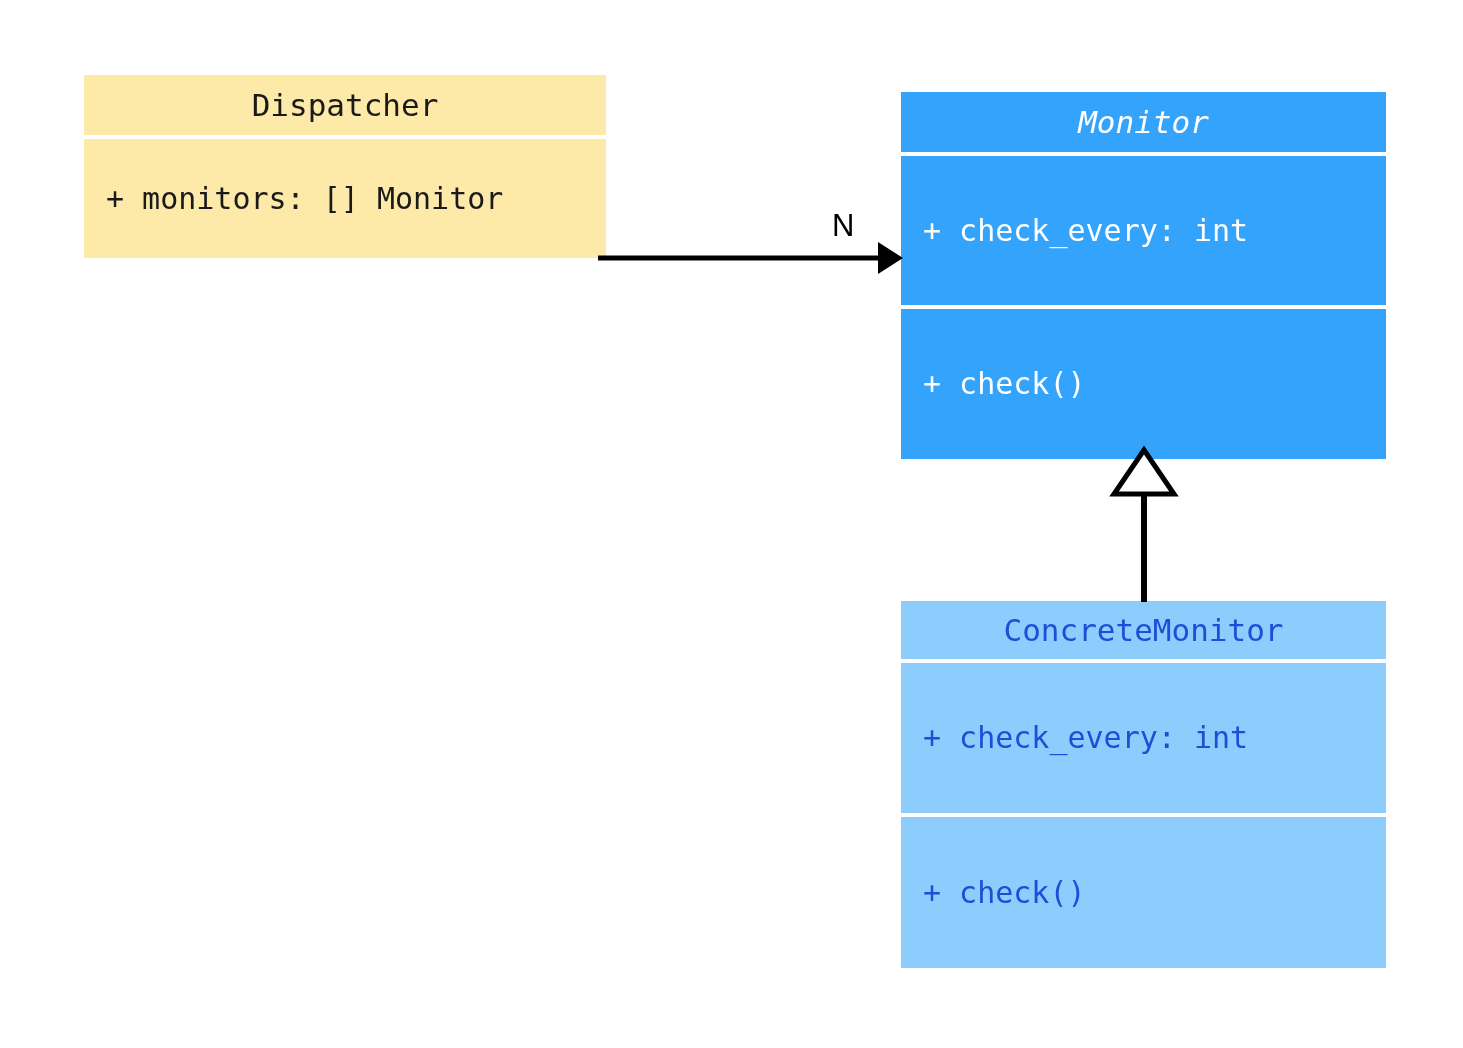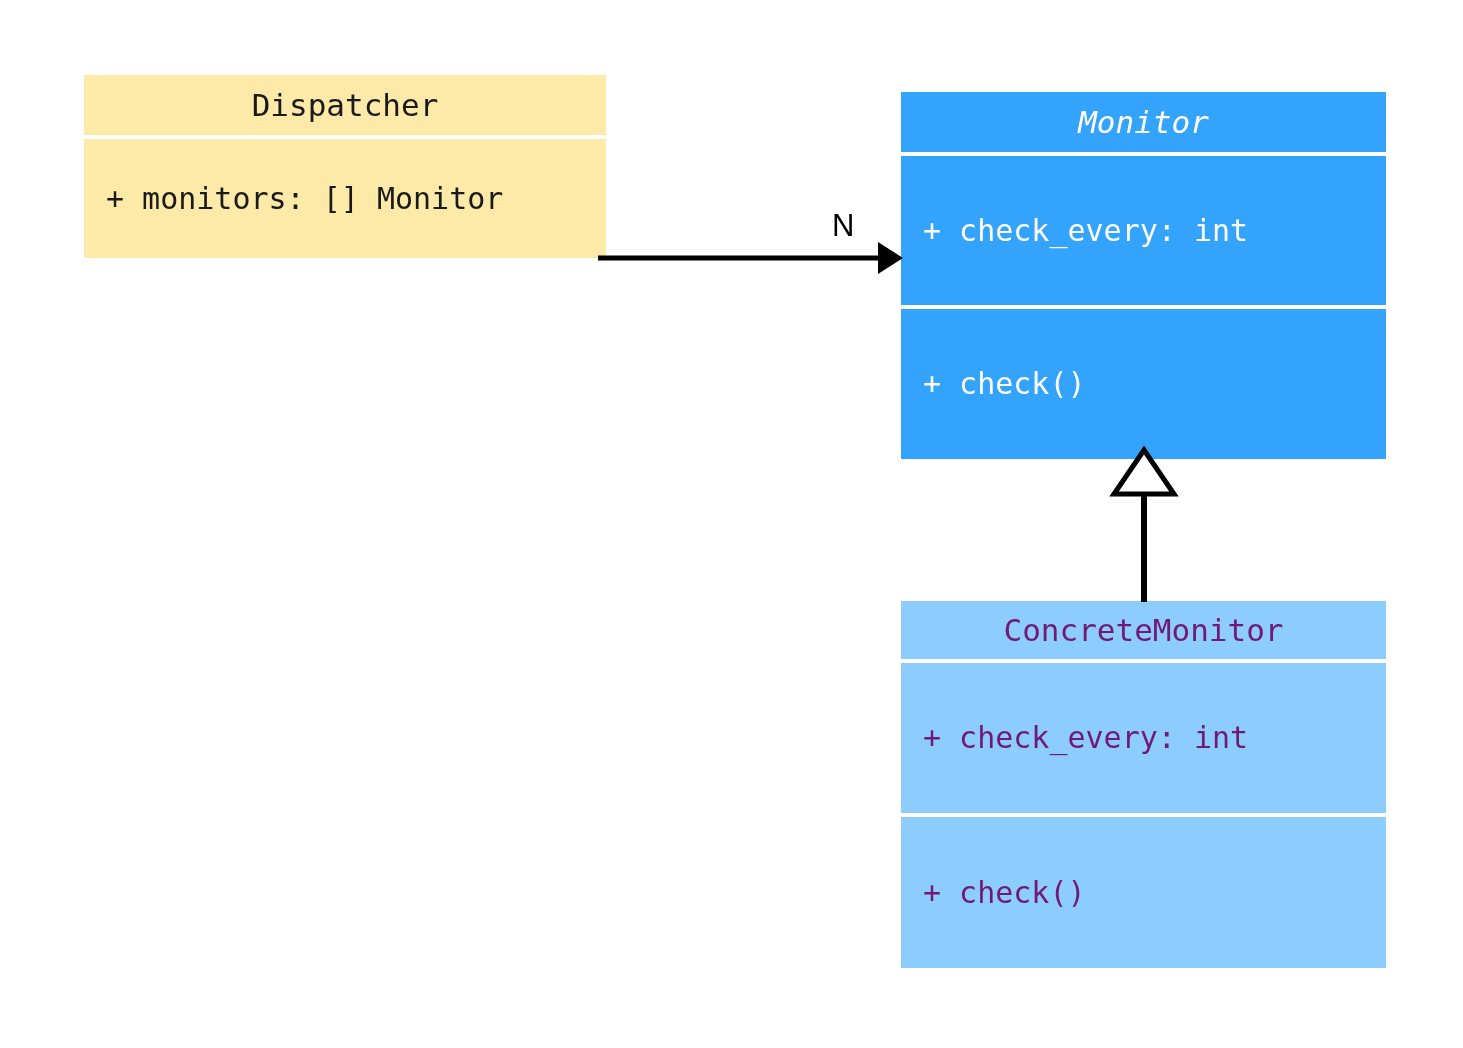--- a/index.html
+++ b/index.html
@@ -56,21 +56,21 @@
   .box-dispatcher .uml-compartment { background: #fdeaa8; }
   .box-dispatcher .txt { color: #1a1a1a; }
 
   
   .box-monitor .uml-compartment { background: #33a3fb; }
   .box-monitor .txt { color: #ffffff; }
   .abstract-name { font-style: italic; }
 
   
   .box-concrete .uml-compartment { background: #8dcdfd; }
-  .box-concrete .txt { color: #701a75; }
+  .box-concrete .txt { color: #1d4ed8; }
 
   
   .connector {
     position: absolute;
     overflow: visible;
   }
   .edge-label {
     position: absolute;
     font-family: "Liberation Sans", "DejaVu Sans", sans-serif;
     font-size: 31px;

